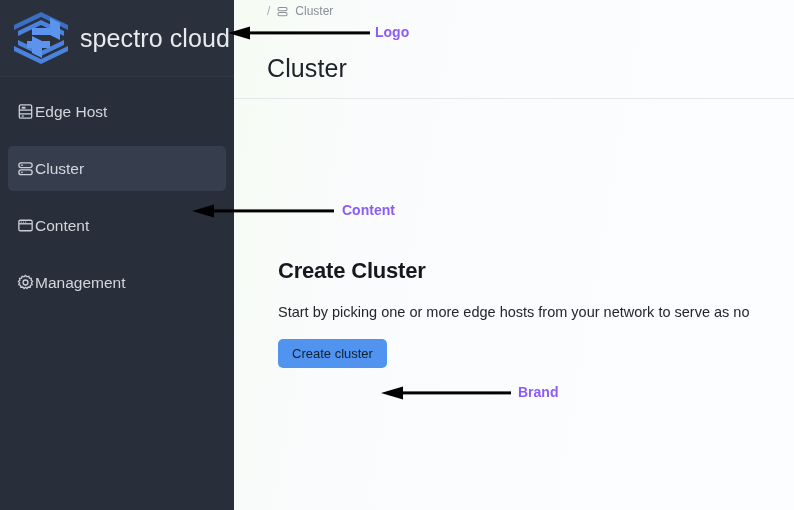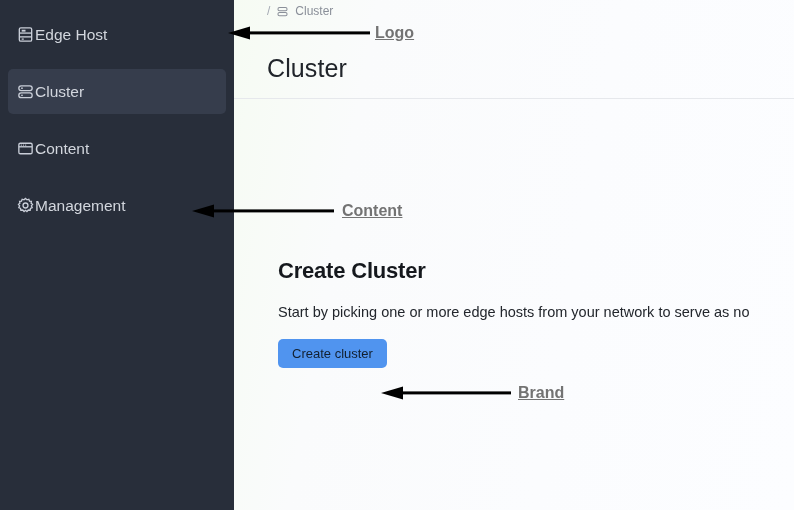--- a/index.html
+++ b/index.html
@@ -72,33 +72,51 @@
   #create-cluster-button {
     display:inline-block; background:#5094ef; color:#122030;
     border:none; border-radius:5px;
     font-family:"Liberation Sans", sans-serif;
     font-size:13px; padding:7px 14px; cursor:pointer;
   }
 
   
   .anno { position:absolute; }
   .anno-label {
-    position:absolute; font-size:16px; font-weight:bold; color:#737373;
+    position:absolute; font-size:14px; font-weight:bold; color:#8b5cf6;
     white-space:nowrap;
-    text-decoration:underline;
   }
   .anno-arrow { position:absolute; height:14px; display:block; }
 </style>
 </head>
 <body>
 
 <div id="app">
 
   <aside id="sidebar">
 
+    <div id="logo-area">
+      <svg id="logo-mark" viewBox="0 0 62 56">
+        <g fill="#3a6fc4">
+          <path d="M31 2 L58 15 L58 20 L31 7 L4 20 L4 15 Z"></path>
+        </g>
+        <g fill="#4a82dd">
+          <path d="M31 10 L54 21 L54 26 L31 15 L8 26 L8 21 Z"></path>
+          <path d="M31 54 L4 41 L4 36 L31 49 L58 36 L58 41 Z"></path>
+          <path d="M31 46 L8 35 L8 30 L31 41 L54 30 L54 35 Z"></path>
+        </g>
+        <g fill="#5b93ee">
+          <path d="M40 8 L50 13 L50 30 L40 25 Z"></path>
+          <path d="M22 26 L32 31 L32 48 L22 43 Z"></path>
+          <path d="M22 18 L45 18 L45 25 L22 25 Z"></path>
+          <path d="M17 31 L40 31 L40 38 L17 38 Z"></path>
+        </g>
+      </svg>
+      <span id="logo-text">spectro cloud</span>
+    </div>
 
     <nav id="nav">
 
       <div class="nav-item">
         <svg class="nav-ico" viewBox="0 0 20 20" fill="none" stroke="currentColor" stroke-width="1.4">
           <rect x="3.5" y="3" width="13" height="14" rx="1.6"></rect>
           <line x1="3.5" y1="8.5" x2="16.5" y2="8.5"></line>
           <line x1="3.5" y1="12.5" x2="16.5" y2="12.5"></line>
           <rect x="6" y="5" width="4" height="2" fill="currentColor" stroke="none"></rect>
           <rect x="6" y="14.2" width="2.2" height="1.3" fill="currentColor" stroke="none"></rect>

